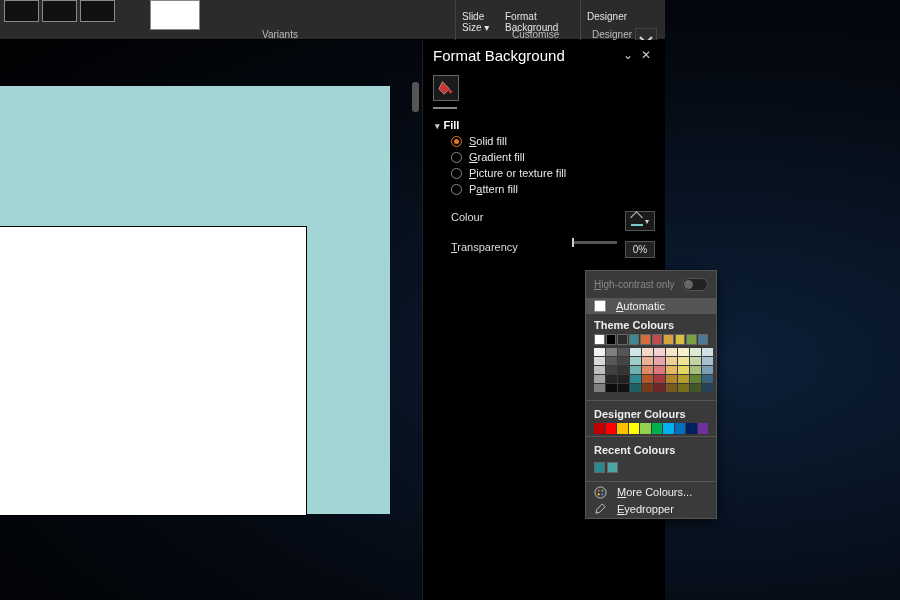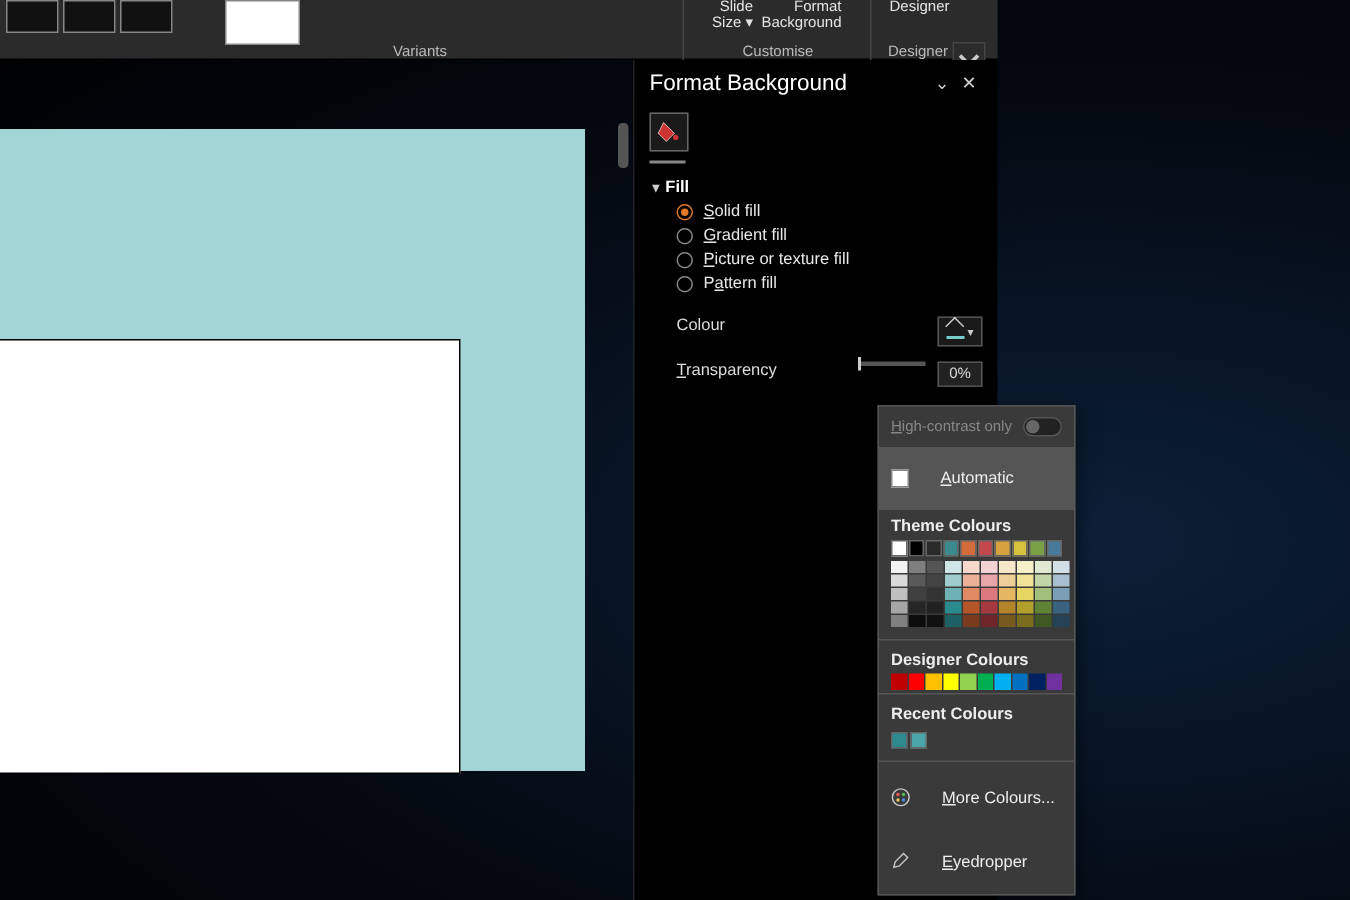--- a/index.html
+++ b/index.html
@@ -1,27 +1,27 @@
 <!DOCTYPE html>
 <html><head>
 <meta charset="utf-8">
 <style>
 * { margin:0; padding:0; box-sizing:border-box; font-family:"Segoe UI",Arial,sans-serif; user-select:none;}
 body { width:900px; height:600px; overflow:hidden; background:radial-gradient(ellipse at 80% 60%, #0c2038 0%, #040810 60%, #000 100%); position:relative;}
 
 
 #ribbon { position:absolute; top:0; left:0; width:665px; height:40px; background:#2b2b2b; border-bottom:1px solid #000;}
-.rib-btn { position:absolute; top:0; height:28px; color:#e4e4e4; font-size:10px; text-align:right; line-height:1.05; padding-top:0;}
+.rib-btn { position:absolute; top:0; height:28px; color:#e4e4e4; font-size:10px; text-align:left; line-height:1.05; padding-top:12px;}
 .rib-btn span{display:block;}
 #btn-slidesize{left:462px;width:40px;}
 #btn-formatbg{left:505px;width:56px;}
 #btn-designer{left:587px;width:46px;}
 .rib-group-label{position:absolute;top:29px;font-size:10px;color:#bbb;}
 #lbl-variants{left:262px;}
-#lbl-customise{left:495px;}
+#lbl-customise{left:512px;}
 #lbl-designer{left:592px;}
 .rib-sep{position:absolute;top:0;width:1px;height:40px;background:#444;}
 #sep1{left:455px;}#sep2{left:580px;}
 #ribbon-collapse{position:absolute;right:8px;top:28px;width:22px;height:22px;border:1px solid #444;background:#2b2b2b;color:#ccc;display:flex;align-items:center;justify-content:center;}
 
 
 .var-box{position:absolute;top:0;height:22px;background:#111;border:1px solid #888;}
 
 
 #canvas-wrap{position:absolute;left:-60px;top:86px;width:450px;height:428px;background:#a3d4d6;}
@@ -56,21 +56,21 @@
 
 
 #scroll-pill{position:absolute;left:412px;top:82px;width:7px;height:30px;background:#555;border-radius:3px;}
 
 
 #picker{position:absolute;left:585px;top:270px;width:132px;background:#3a3a3a;border:1px solid #555;box-shadow:0 4px 12px rgba(0,0,0,.6);font-size:11px;color:#eee;}
 #hc-row{display:flex;align-items:center;padding:7px 8px;color:#888;font-size:10px;}
 #hc-row .sp{flex:1;}
 .toggle{width:26px;height:13px;background:#222;border:1px solid #555;border-radius:7px;position:relative;}
 .toggle::after{content:"";position:absolute;left:1px;top:1px;width:9px;height:9px;background:#666;border-radius:50%;}
-.pk-item{display:flex;align-items:center;padding:15px 8px;gap:21px;}
+.pk-item{display:flex;align-items:flex-start;padding:2px 8px;gap:10px;}
 .pk-item.sel{background:#555;}
 .pk-sect{padding:5px 8px 3px;font-weight:600;font-size:11px;}
 .autobox{width:12px;height:12px;background:#fff;border:1px solid #888;}
 .sw-row{display:flex;padding:0 8px;gap:1px;margin-bottom:1px;}
 .sw{width:11px;height:11px;}
 .sw.b{border:1px solid #666;}
 #shade-block{padding:2px 8px 6px;display:flex;gap:1px;}
 .shade-col{width:11px;display:flex;flex-direction:column;gap:1px;}
 .shade-col div{width:11px;height:8px;}
 .divd{height:1px;background:#555;margin:2px 0;}

